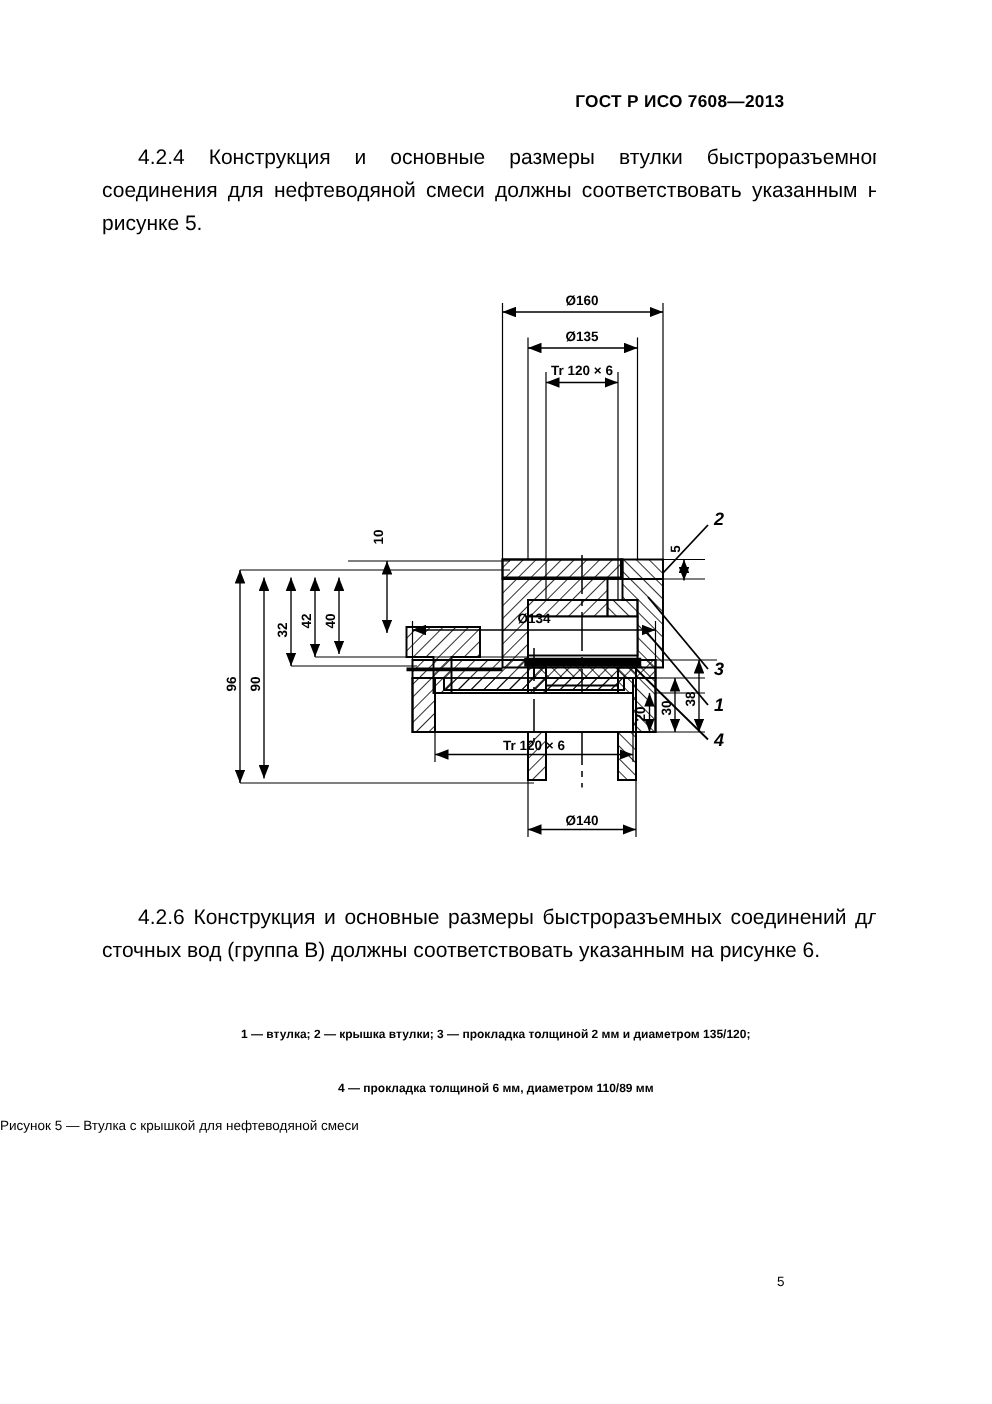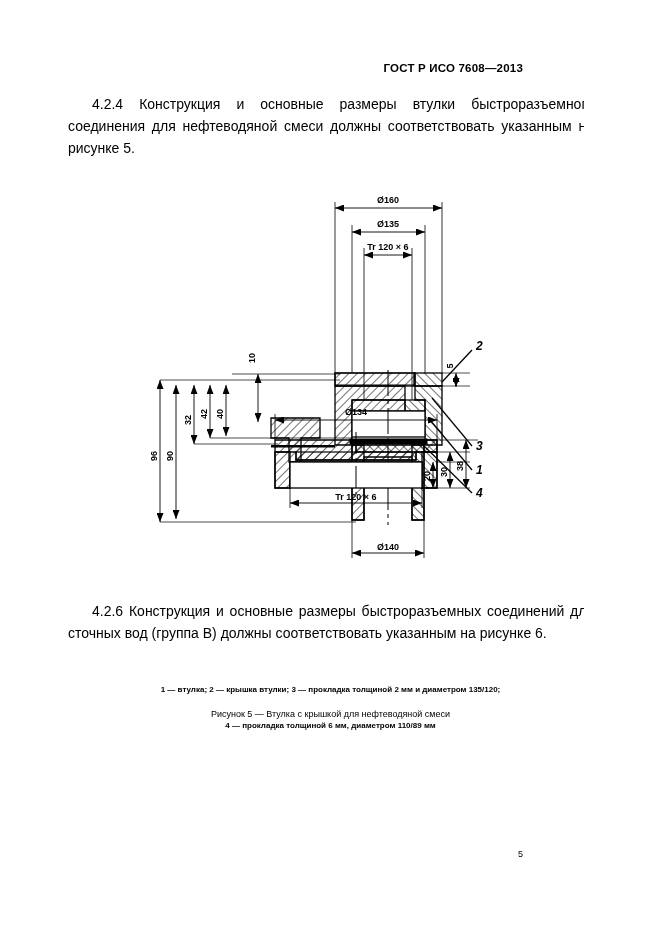--- a/index.html
+++ b/index.html
@@ -55,23 +55,22 @@
     font-size: 8px;
     line-height: 13px;
     color: #000;
     font-weight: bold;
   }
   .legend-1 { top: 513px; }
   .legend-2 { top: 549px; }
   .fig-caption {
     position: absolute;
     left: 0;
-    top: 539px;
+    top: 575px;
     width: 661px;
-    text-align: center;
     font-size: 9px;
   }
   .page-number {
     position: absolute;
     right: 61px;
     top: 849px;
     font-size: 9px;
   }
   svg { display: block; }
   .dimtext {

